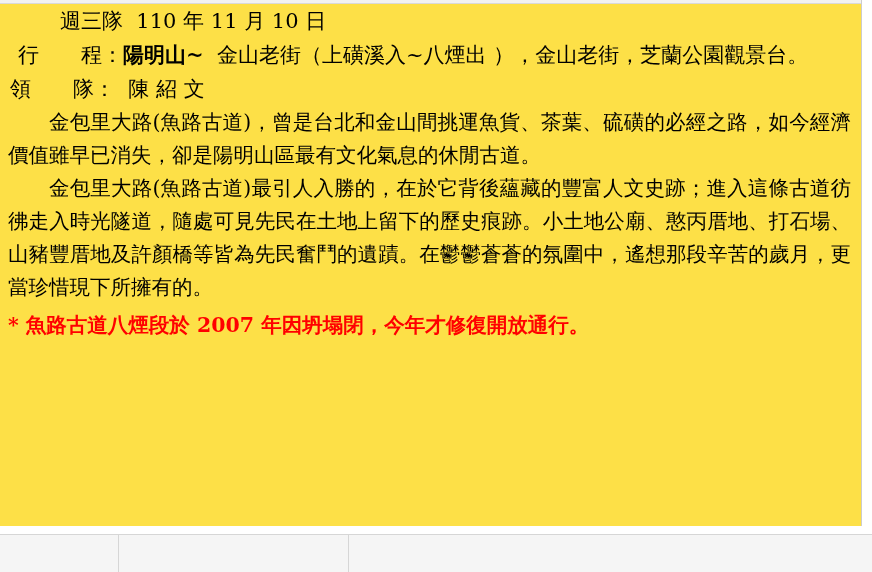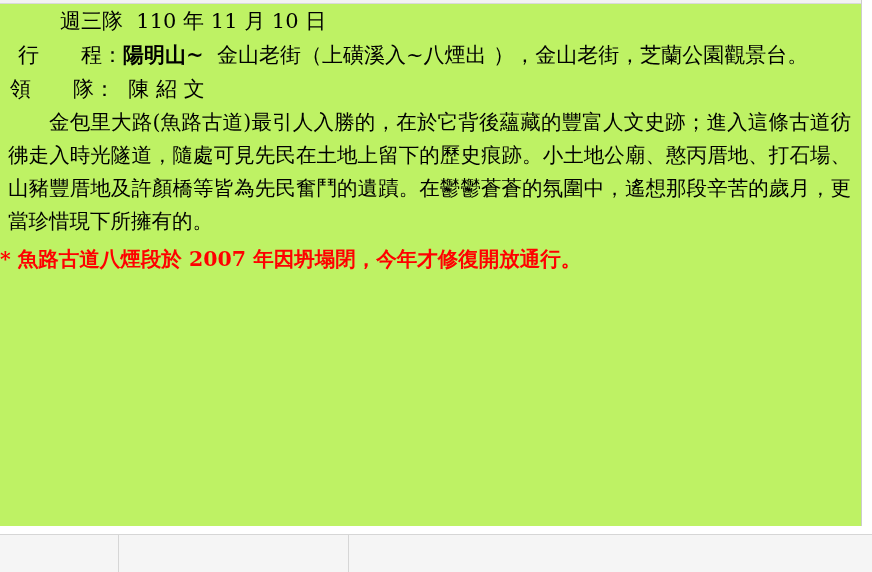--- a/index.html
+++ b/index.html
@@ -10,21 +10,21 @@
   body {
     width: 872px;
     height: 572px;
     overflow: hidden;
     font-family: "DejaVu Serif", "Liberation Serif", serif;
   }
   .page {
     position: relative;
     width: 872px;
     height: 572px;
-    background: #bef264;
+    background: #fde047;
     box-sizing: border-box;
   }
   
   .edge-top {
     position: absolute;
     left: 0; top: 0;
     width: 872px;
     height: 3px;
     background: #f2f2f2;
     border-bottom: 1px solid #d9d9d9;
@@ -85,20 +85,21 @@
     margin-top: 0px;
   }
   .indent {
     text-indent: 2em;
   }
   .note {
     font-size: 20.5px;
     line-height: 34px;
     font-weight: bold;
     color: #ff0000;
+    padding-left: 8px;
     margin-top: 4px;
   }
   .bottom-strip {
     position: absolute;
     left: 0;
     bottom: 0;
     width: 872px;
     height: 38px;
     background: #f5f5f5;
     border-top: 1px solid #d6d6d6;
@@ -130,20 +131,21 @@
   <div class="edge-right"></div>
 
   <div class="doc">
 
     <div class="line heading-line">週三隊  110 年 11 月 10 日</div>
 
     <div class="line route-line"><span>行　　程：</span><span class="bold">陽明山~</span><span>  金山老街（上磺溪入~八煙出 ），金山老街，芝蘭公園觀景台。</span></div>
 
     <div class="line leader-line"><span>領　　隊：</span><span>  陳 紹 文</span></div>
 
+    <p class="para indent">金包里大路(魚路古道)，曾是台北和金山間挑運魚貨、茶葉、硫磺的必經之路，如今經濟價值雖早已消失，卻是陽明山區最有文化氣息的休閒古道。</p>
     <p class="para indent">金包里大路(魚路古道)最引人入勝的，在於它背後蘊藏的豐富人文史跡；進入這條古道彷彿走入時光隧道，隨處可見先民在土地上留下的歷史痕跡。小土地公廟、憨丙厝地、打石場、山豬豐厝地及許顏橋等皆為先民奮鬥的遺蹟。在鬱鬱蒼蒼的氛圍中，遙想那段辛苦的歲月，更當珍惜現下所擁有的。</p>
 
     <div class="note">* 魚路古道八煙段於 2007 年因坍塌閉，今年才修復開放通行。</div>
 
   </div>
 
   <div class="white-gap"></div>
 
   <div class="bottom-strip">
     <div class="seg seg-a"></div>

